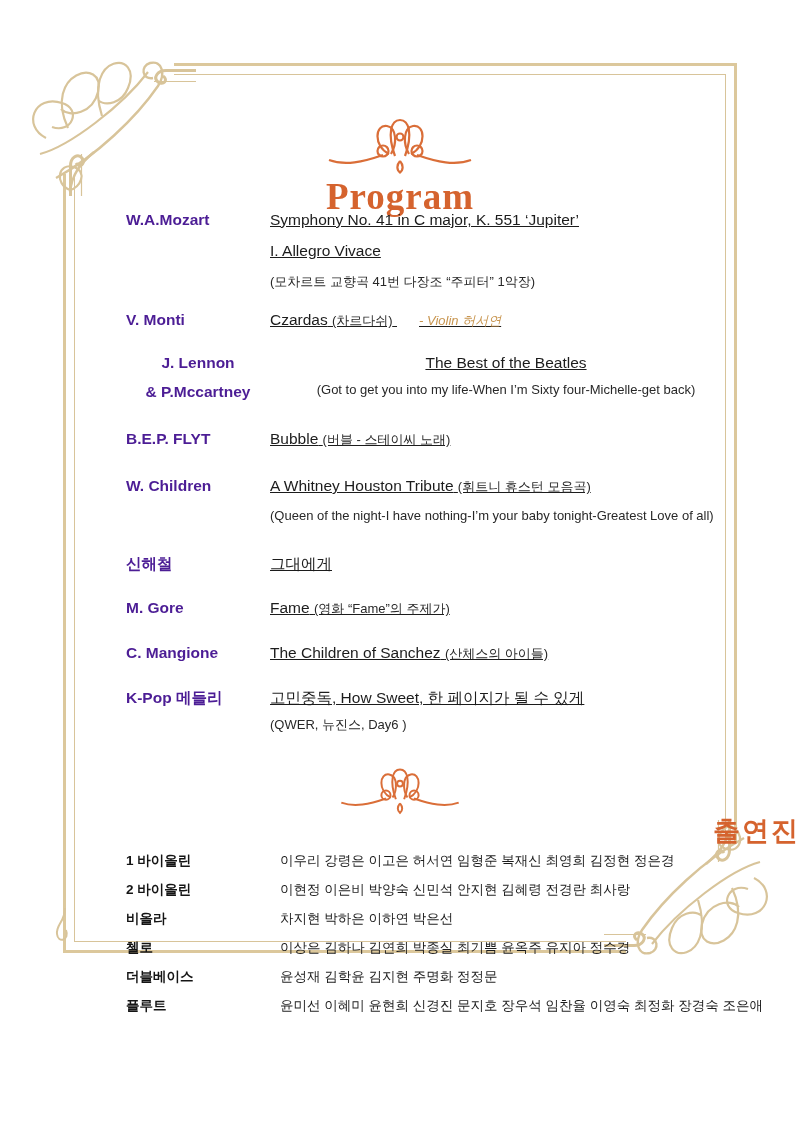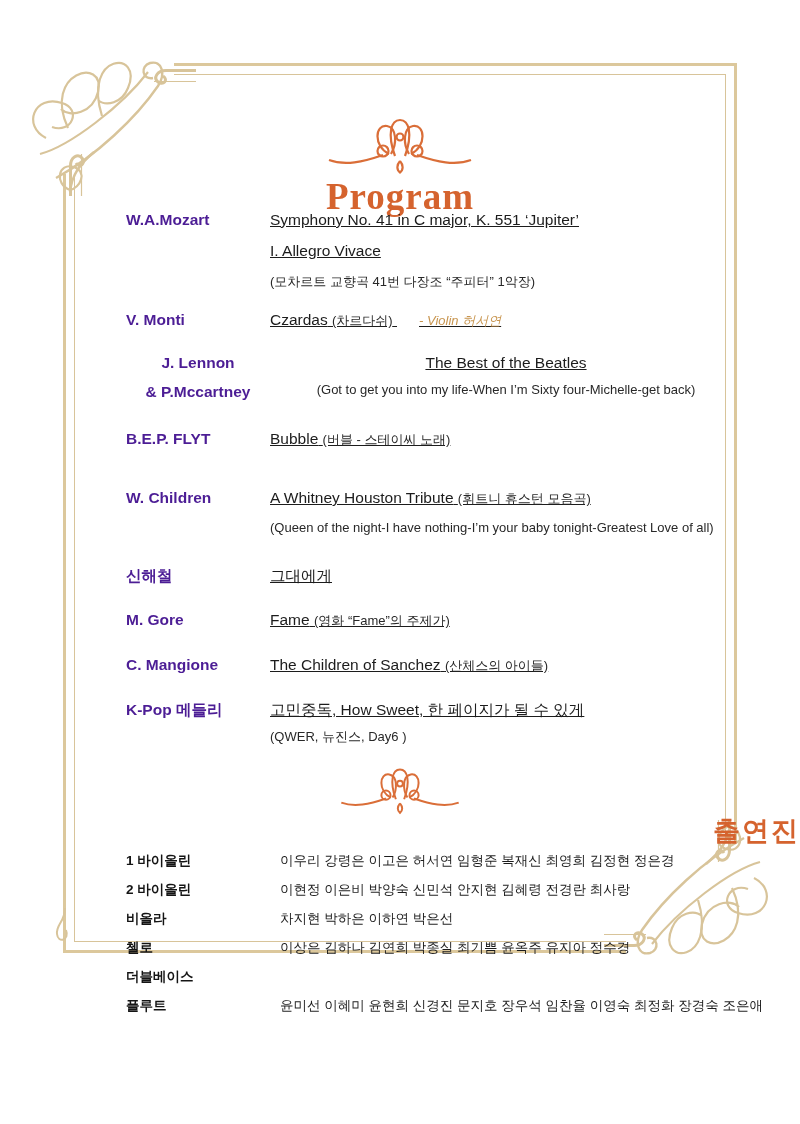--- a/index.html
+++ b/index.html
@@ -42,21 +42,21 @@
   .plabel .l2 { margin-top:7px; }
   .pbody { flex:1; min-width:0; }
   .ptitle { font-size:15.5px; font-weight:400; color:#1c1c1c; line-height:22px;text-decoration:underline; }
   .pcap { font-size:13px; color:#282828; }
   .pnote { font-size:13px; font-style:italic; color:#c8954f; margin-left:22px; }
   .psub { font-size:13px; color:#282828; line-height:17px; }
   .mt9  { margin-top:9px; }
   .mt11 { margin-top:11px; }
   .mt7  { margin-top:7px; }
   .mb19 { margin-bottom:19px; } .mb20 { margin-bottom:20px; }
-  .mb22 { margin-bottom:22px; } .mb24 { margin-bottom:36px; }
+  .mb22 { margin-bottom:22px; } .mb24 { margin-bottom:24px; }
   .mb25 { margin-bottom:25px;text-align:center; } .mb29 { margin-bottom:29px; }
 
   
   .cast-list { position:absolute; left:126px; top:846px; right:58px; }
   .crow { display:flex; line-height:29px; }
   .cinstrument { width:154px; flex:none; font-weight:700; font-size:13.5px; color:#141414; }
   .cmembers { flex:1; font-size:13.5px; color:#1c1c1c; white-space:nowrap; }
 </style>
 </head>
 <body>
@@ -245,20 +245,21 @@
       <div class="cmembers">차지현 박하은 이하연 박은선</div>
     </div>
 
     <div class="crow">
       <div class="cinstrument">첼로</div>
       <div class="cmembers">이상은 김하나 김연희 박종실 최기쁨 윤옥주 유지아 정수경</div>
     </div>
 
     <div class="crow">
       <div class="cinstrument">더블베이스</div>
+      <div class="cmembers">윤성재 김학윤 김지현 주명화 정정문</div>
     </div>
 
     <div class="crow">
       <div class="cinstrument">플루트</div>
       <div class="cmembers">윤미선 이혜미 윤현희 신경진 문지호 장우석 임찬율 이영숙 최정화 장경숙 조은애</div>
     </div>
 
     <div class="crow">
       <div class="cinstrument">클라리넷</div>
       <div class="cmembers">최온유 이미애 박소영 김국화</div>

